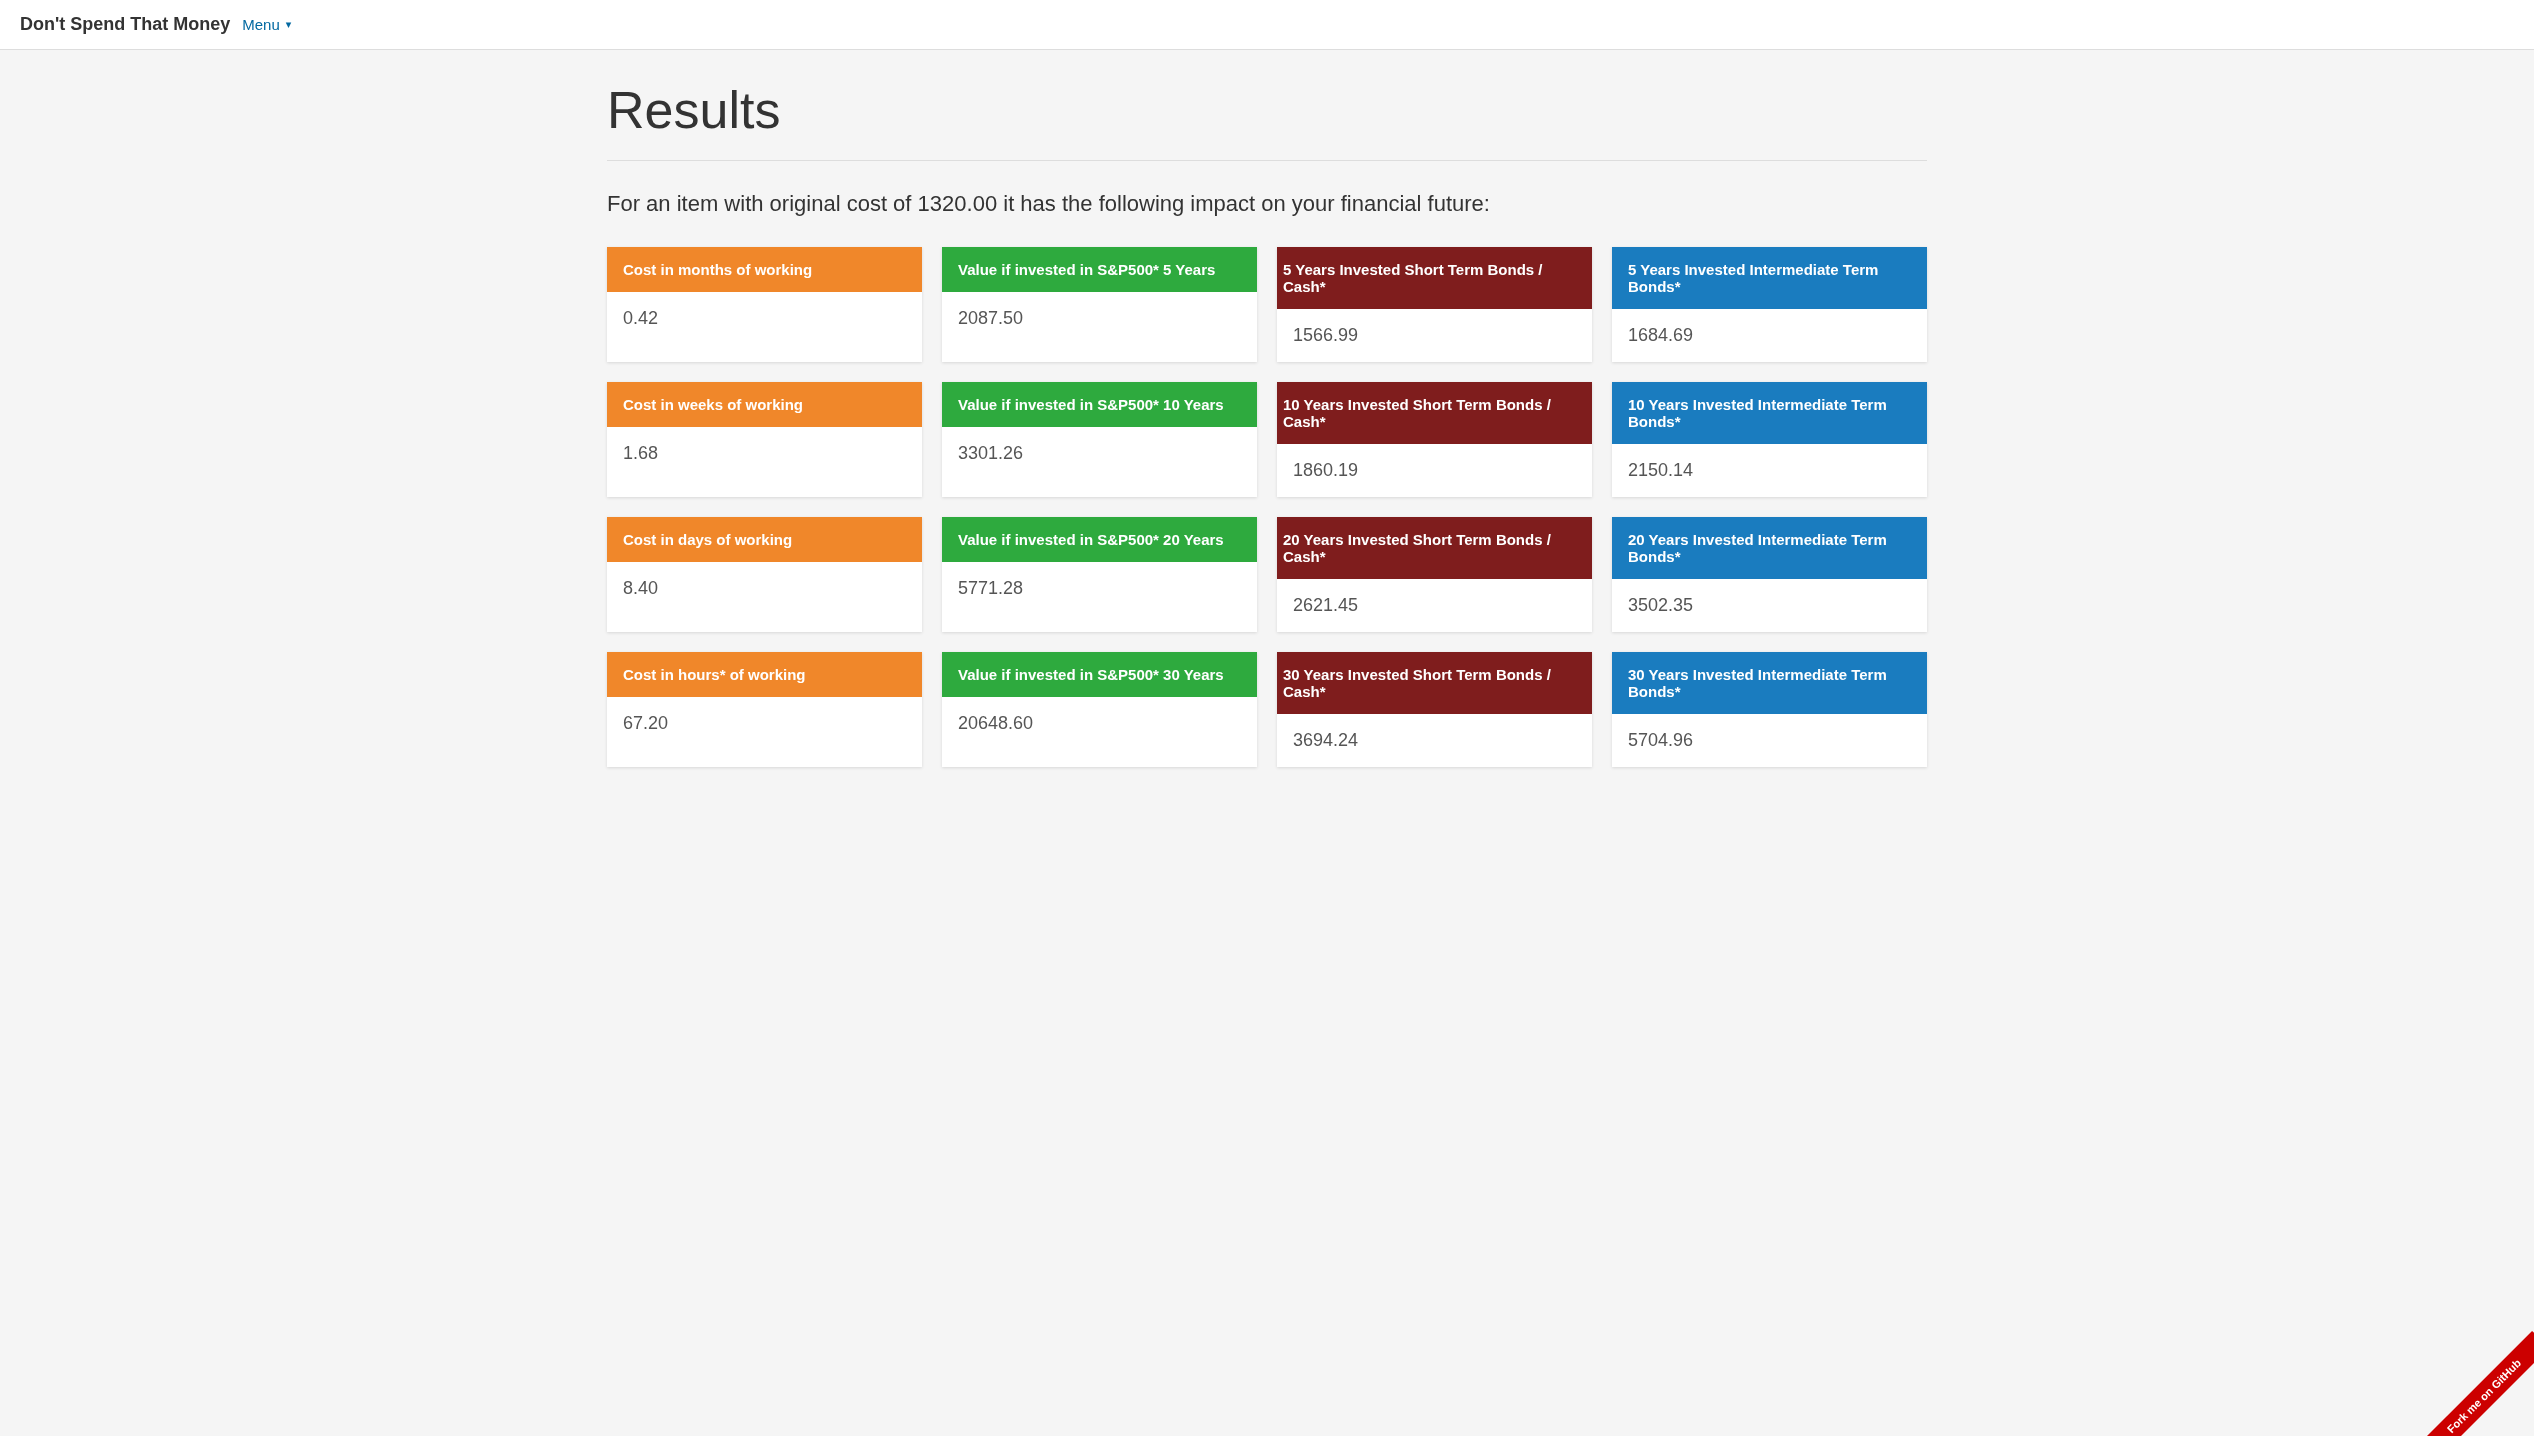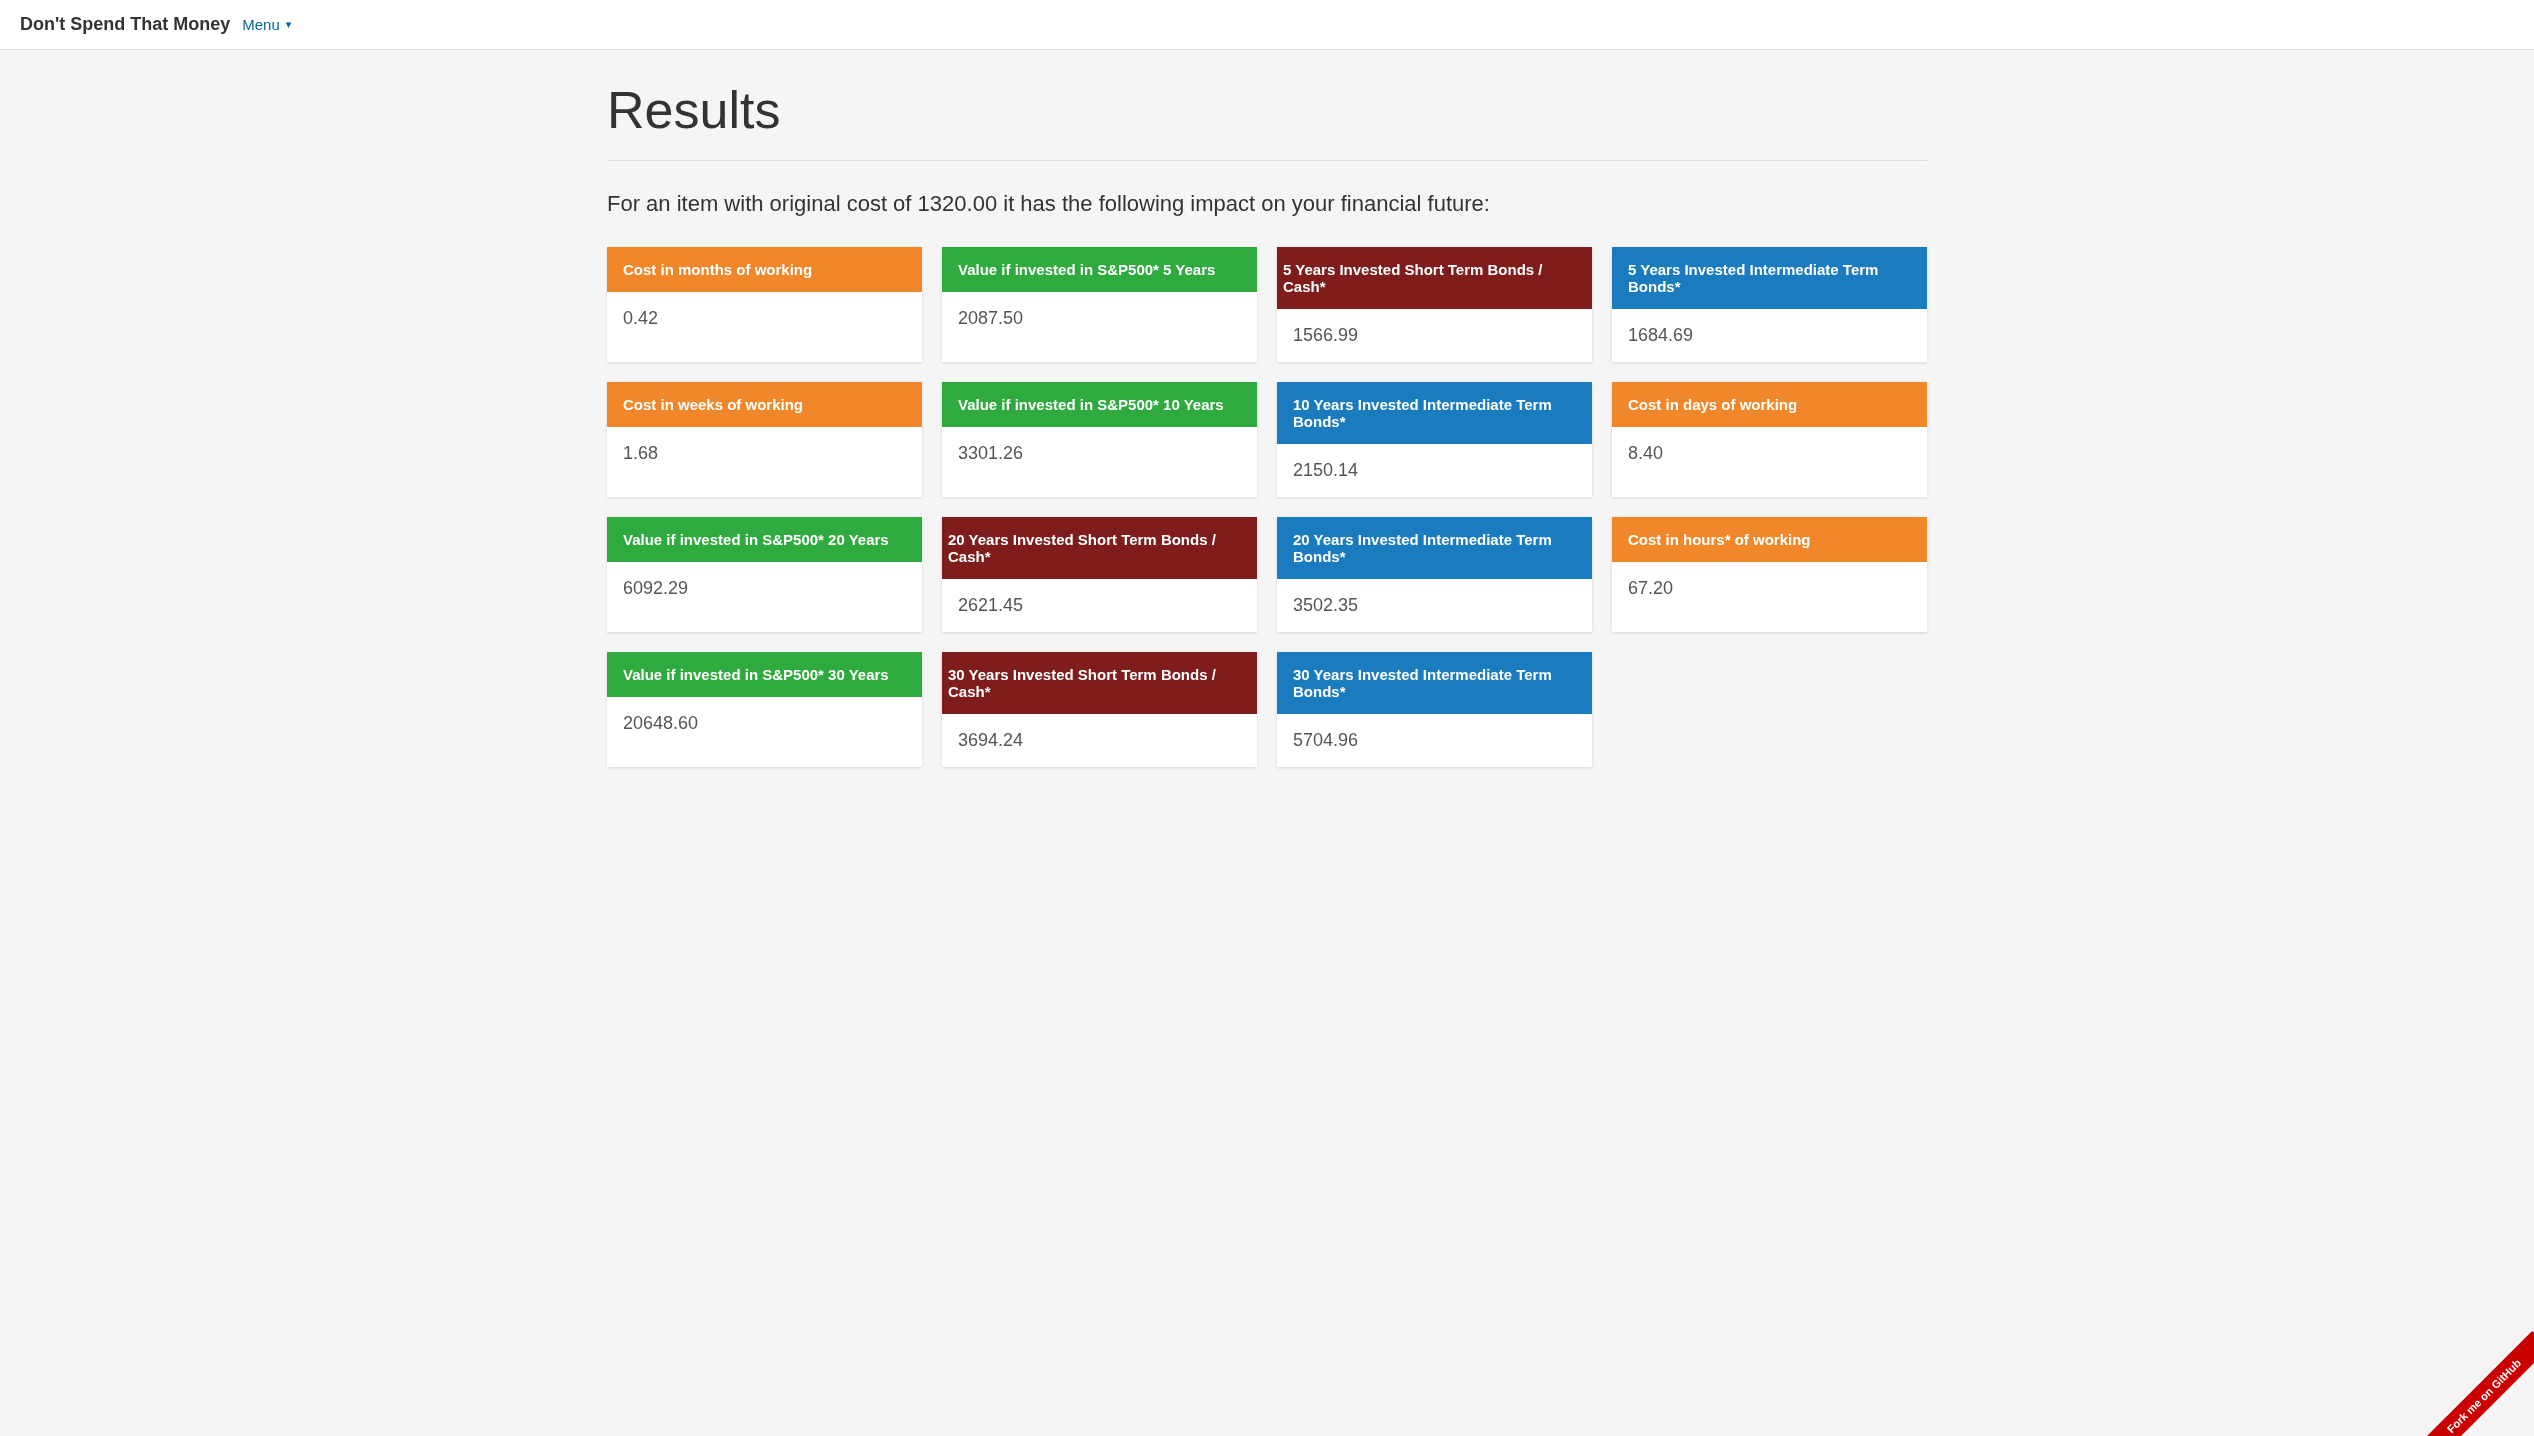--- a/index.html
+++ b/index.html
@@ -169,34 +169,38 @@
       <div class="card">
         <div class="card-header orange">Cost in weeks of working</div>
         <div class="card-body">1.68</div>
       </div>
 
       <div class="card">
         <div class="card-header green">Value if invested in S&amp;P500* 10 Years</div>
         <div class="card-body">3301.26</div>
       </div>
 
+      <div class="card">
+        <div class="card-header light-blue">10 Years Invested Short Term Bonds / Cash*</div>
+        <div class="card-body">1860.19</div>
+      </div>
 
       <div class="card">
         <div class="card-header dark-blue">10 Years Invested Intermediate Term Bonds*</div>
         <div class="card-body">2150.14</div>
       </div>
 
       <div class="card">
         <div class="card-header orange">Cost in days of working</div>
         <div class="card-body">8.40</div>
       </div>
 
       <div class="card">
         <div class="card-header green">Value if invested in S&amp;P500* 20 Years</div>
-        <div class="card-body">6092.29</div>
+        <div class="card-body">5771.28</div>
       </div>
 
       <div class="card">
         <div class="card-header light-blue">20 Years Invested Short Term Bonds / Cash*</div>
         <div class="card-body">2621.45</div>
       </div>
 
       <div class="card">
         <div class="card-header dark-blue">20 Years Invested Intermediate Term Bonds*</div>
         <div class="card-body">3502.35</div>

